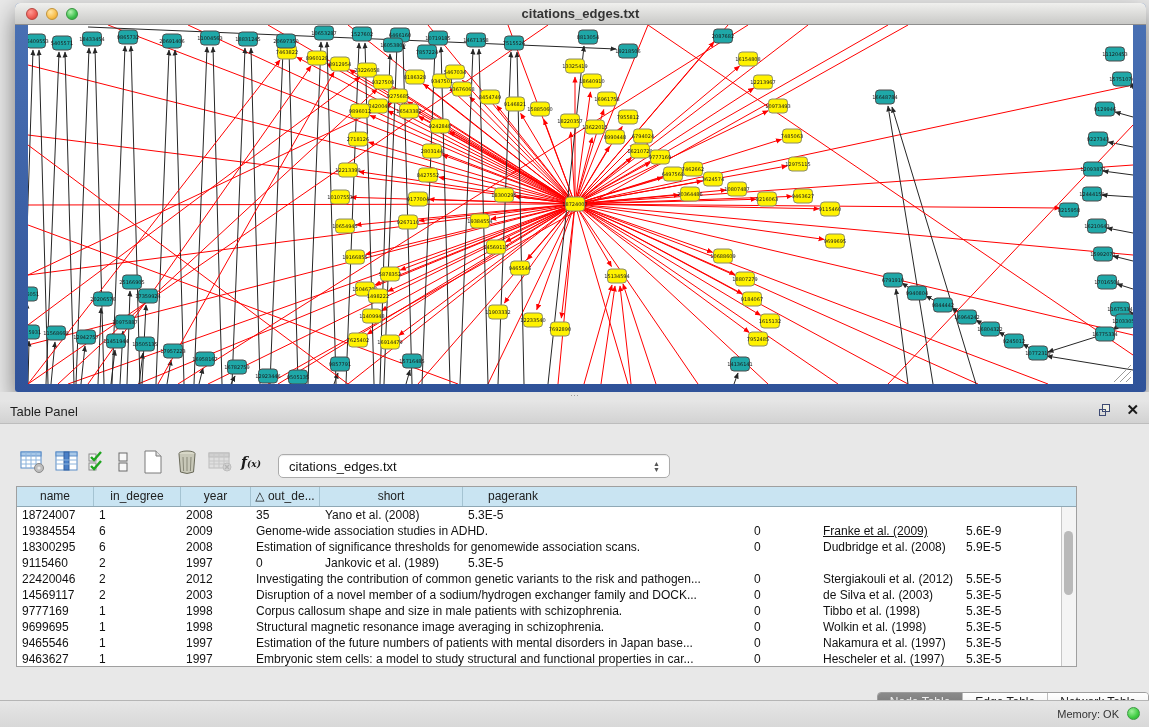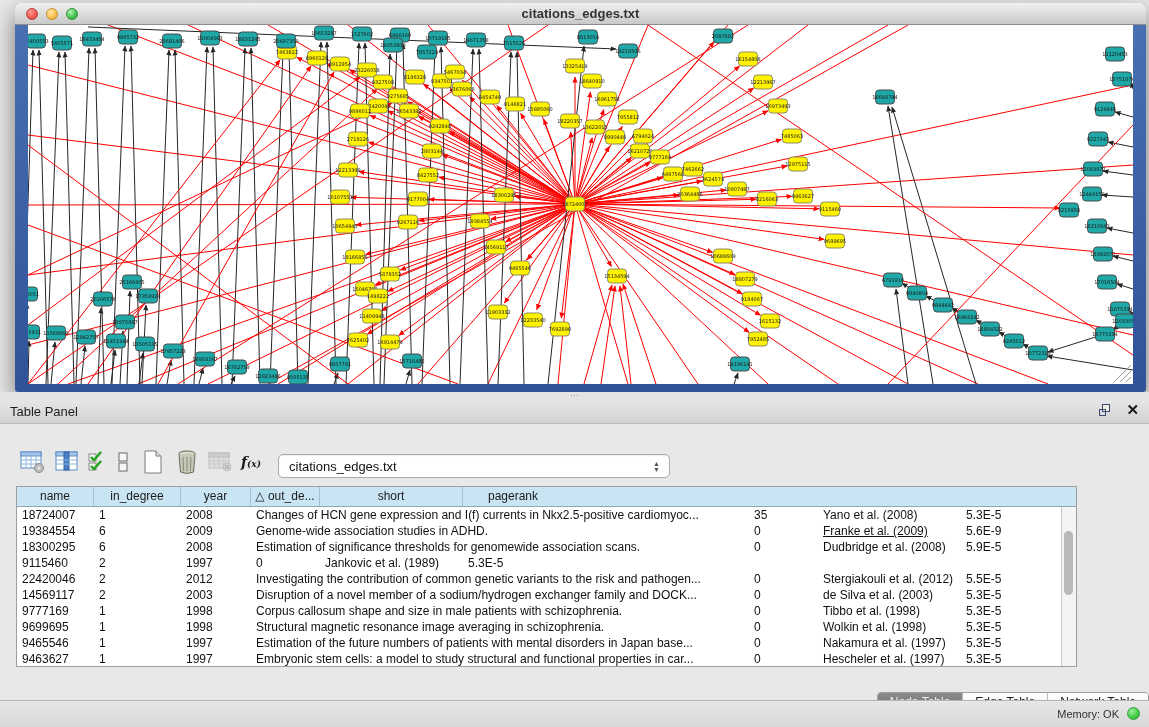--- a/index.html
+++ b/index.html
@@ -908,21 +908,20 @@
         <div class="th" style="width: 70px;">year</div>
         <div class="th" style="width: 69px;">△ out_de...</div>
         <div class="th" style="width: 143px;">short</div>
         <div class="th" style="width: 100px;">pagerank</div>
       </div>
     <div class="tbody" id="tbody">
         <div class="tr">
           <div class="td" style="width: 77px;">18724007</div>
           <div class="td" style="width: 87px;">1</div>
           <div class="td" style="width: 70px;">2008</div>
-          <div class="td" style="width: 498px;">Changes of HCN gene expression and I(f) currents in Nkx2.5-positive cardiomyoc...</div>
           <div class="td" style="width: 69px;">35</div>
           <div class="td" style="width: 143px;">Yano et al. (2008)</div>
           <div class="td" style="width: 100px;">5.3E-5</div>
         </div>
         <div class="tr">
           <div class="td" style="width: 77px;">19384554</div>
           <div class="td" style="width: 87px;">6</div>
           <div class="td" style="width: 70px;">2009</div>
           <div class="td" style="width: 498px;">Genome-wide association studies in ADHD.</div>
           <div class="td" style="width: 69px;">0</div>

